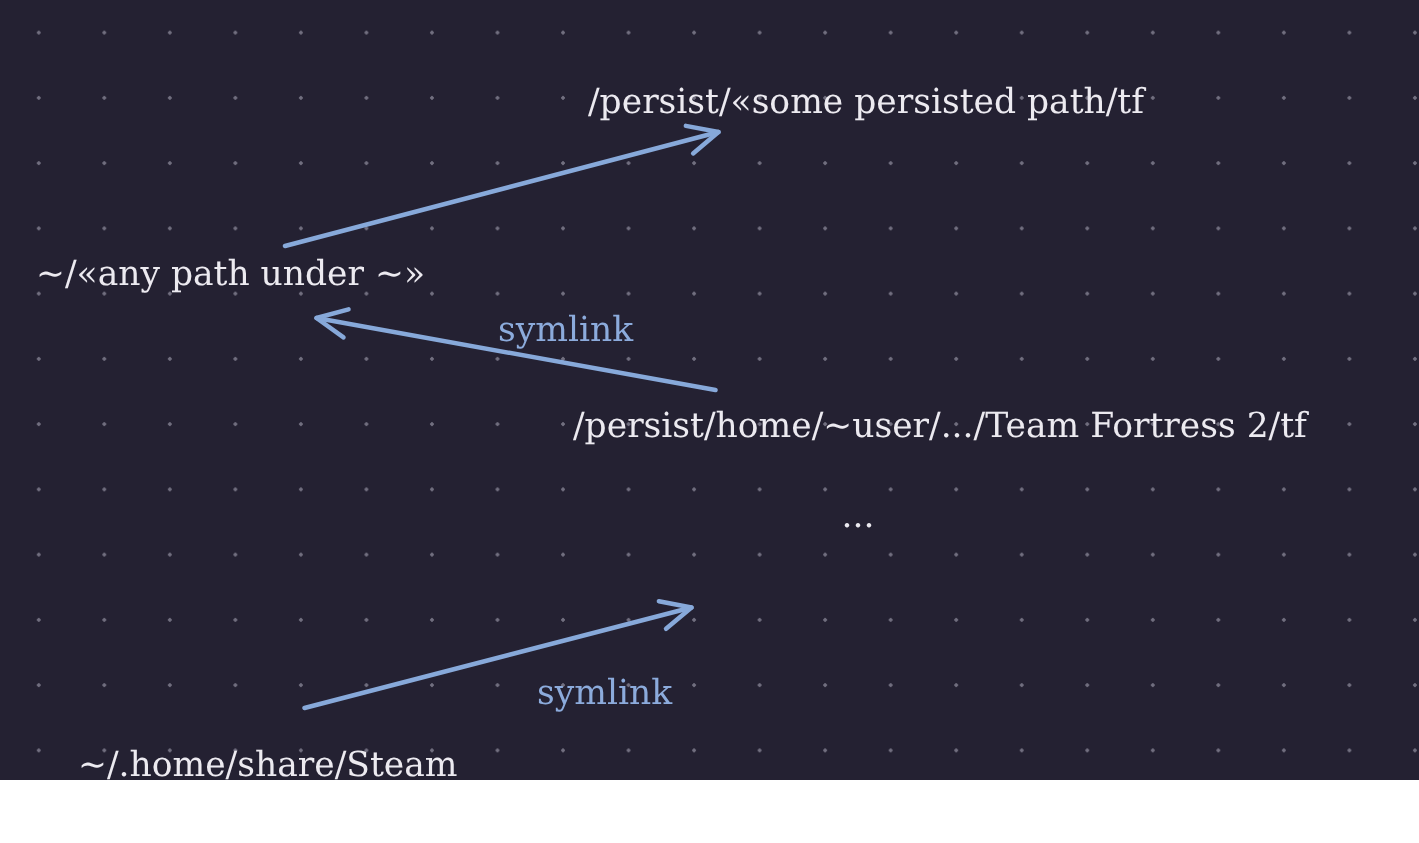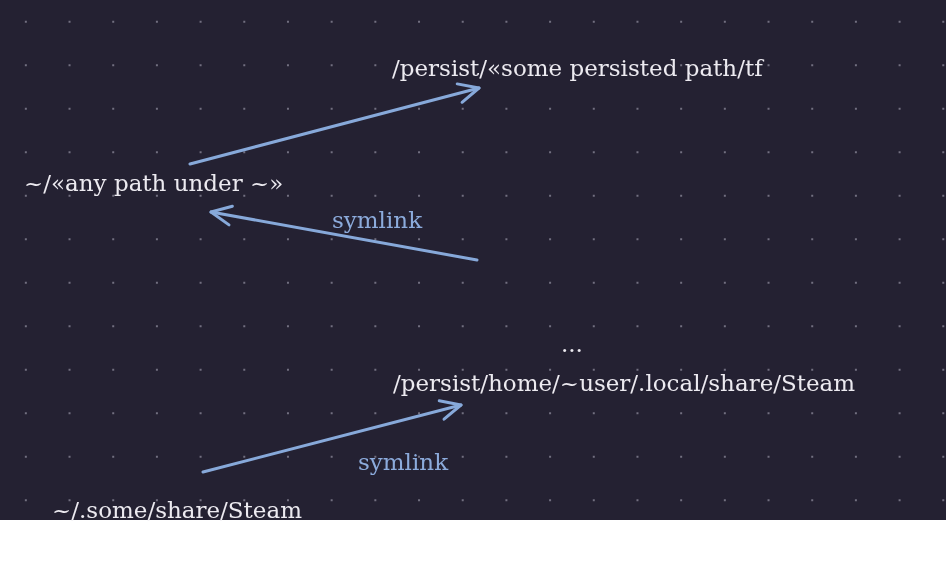--- a/index.html
+++ b/index.html
@@ -68,22 +68,22 @@
     <line x1="203" y1="472" x2="461" y2="405" stroke="#87a9da" stroke-width="3" stroke-linecap="round" marker-end="url(#arrowhead)"></line>
   </svg>
 
   <div class="node" id="n-persist-some">/persist/«some persisted path/tf</div>
 
 
   <div class="node" id="n-home-any">~/«any path under ~»</div>
 
   <div class="edge-label" id="l-symlink-1">symlink</div>
 
+  <div class="node" id="n-persist-tf2">/persist/home/~user/.../Team Fortress 2/tf</div>
 
   <div class="node" id="n-ellipsis">...</div>
 
-  <div class="node" id="n-persist-steam">/persist/home/~user/.local/share/Steam</div>
 
   <div class="edge-label" id="l-symlink-2">symlink</div>
 
-  <div class="node" id="n-home-steam">~/.some/share/Steam</div>
+  <div class="node" id="n-home-steam">~/.home/share/Steam</div>
 
 </div>
 
 </body></html>

